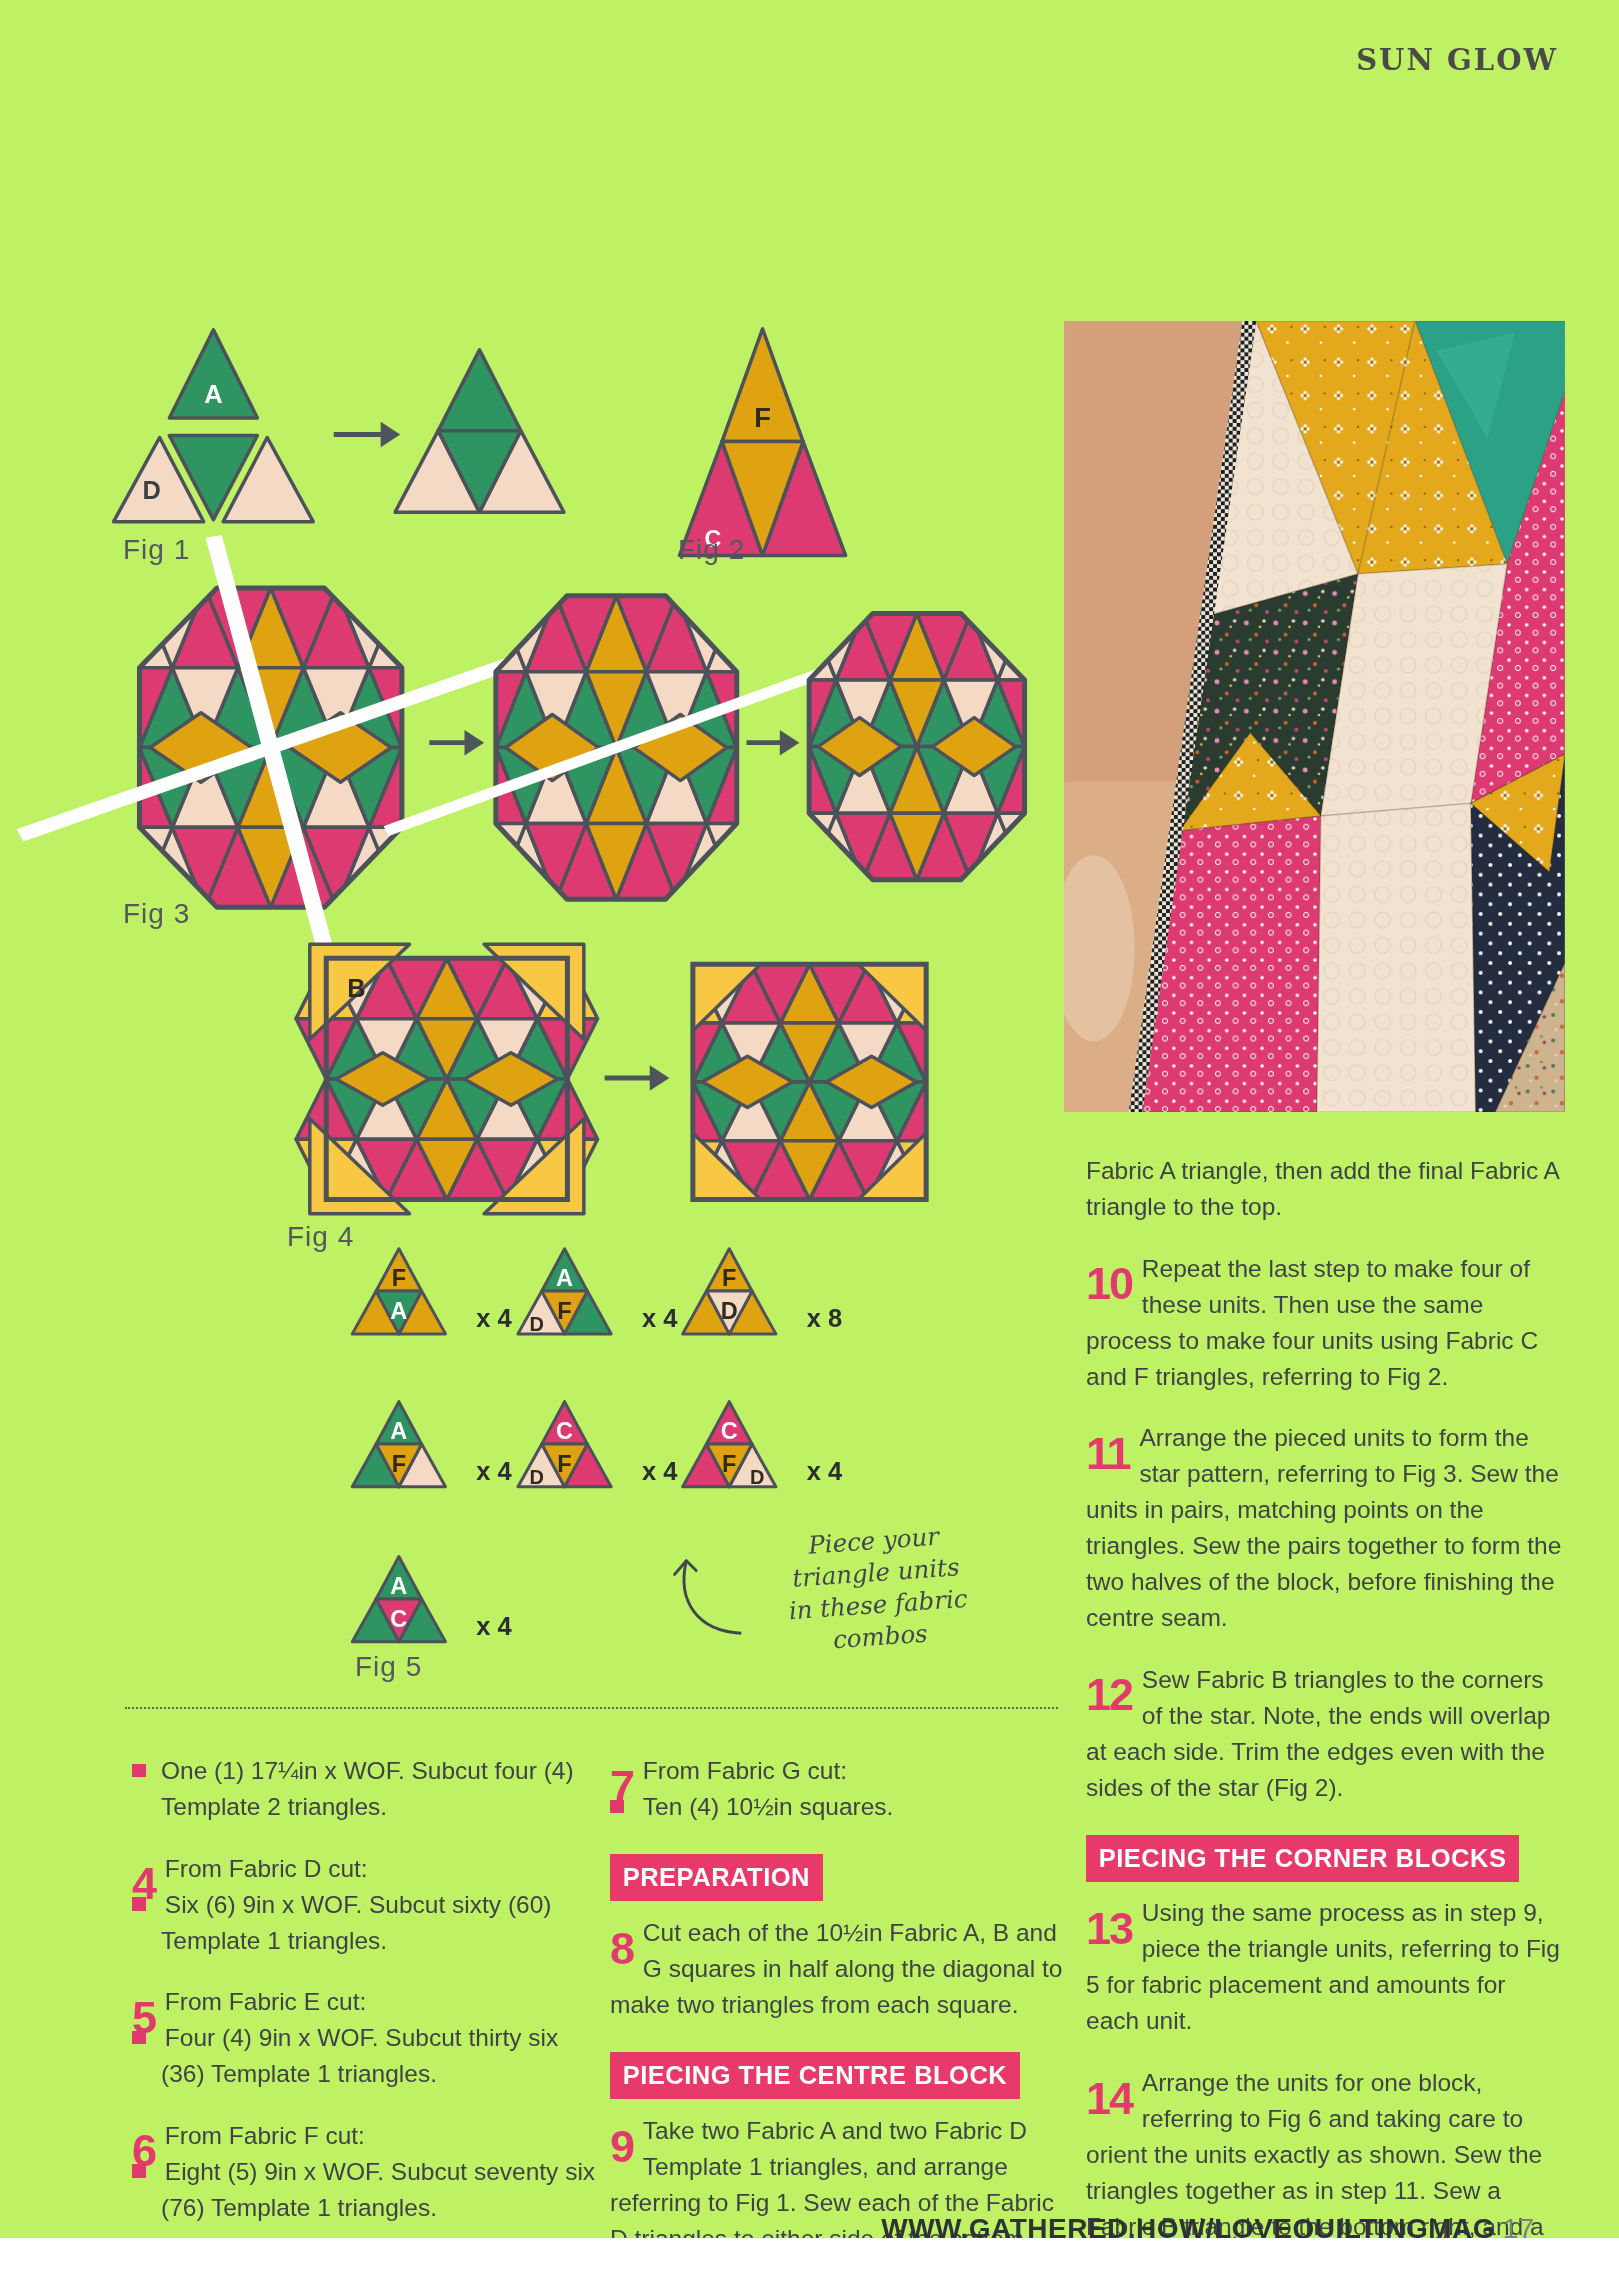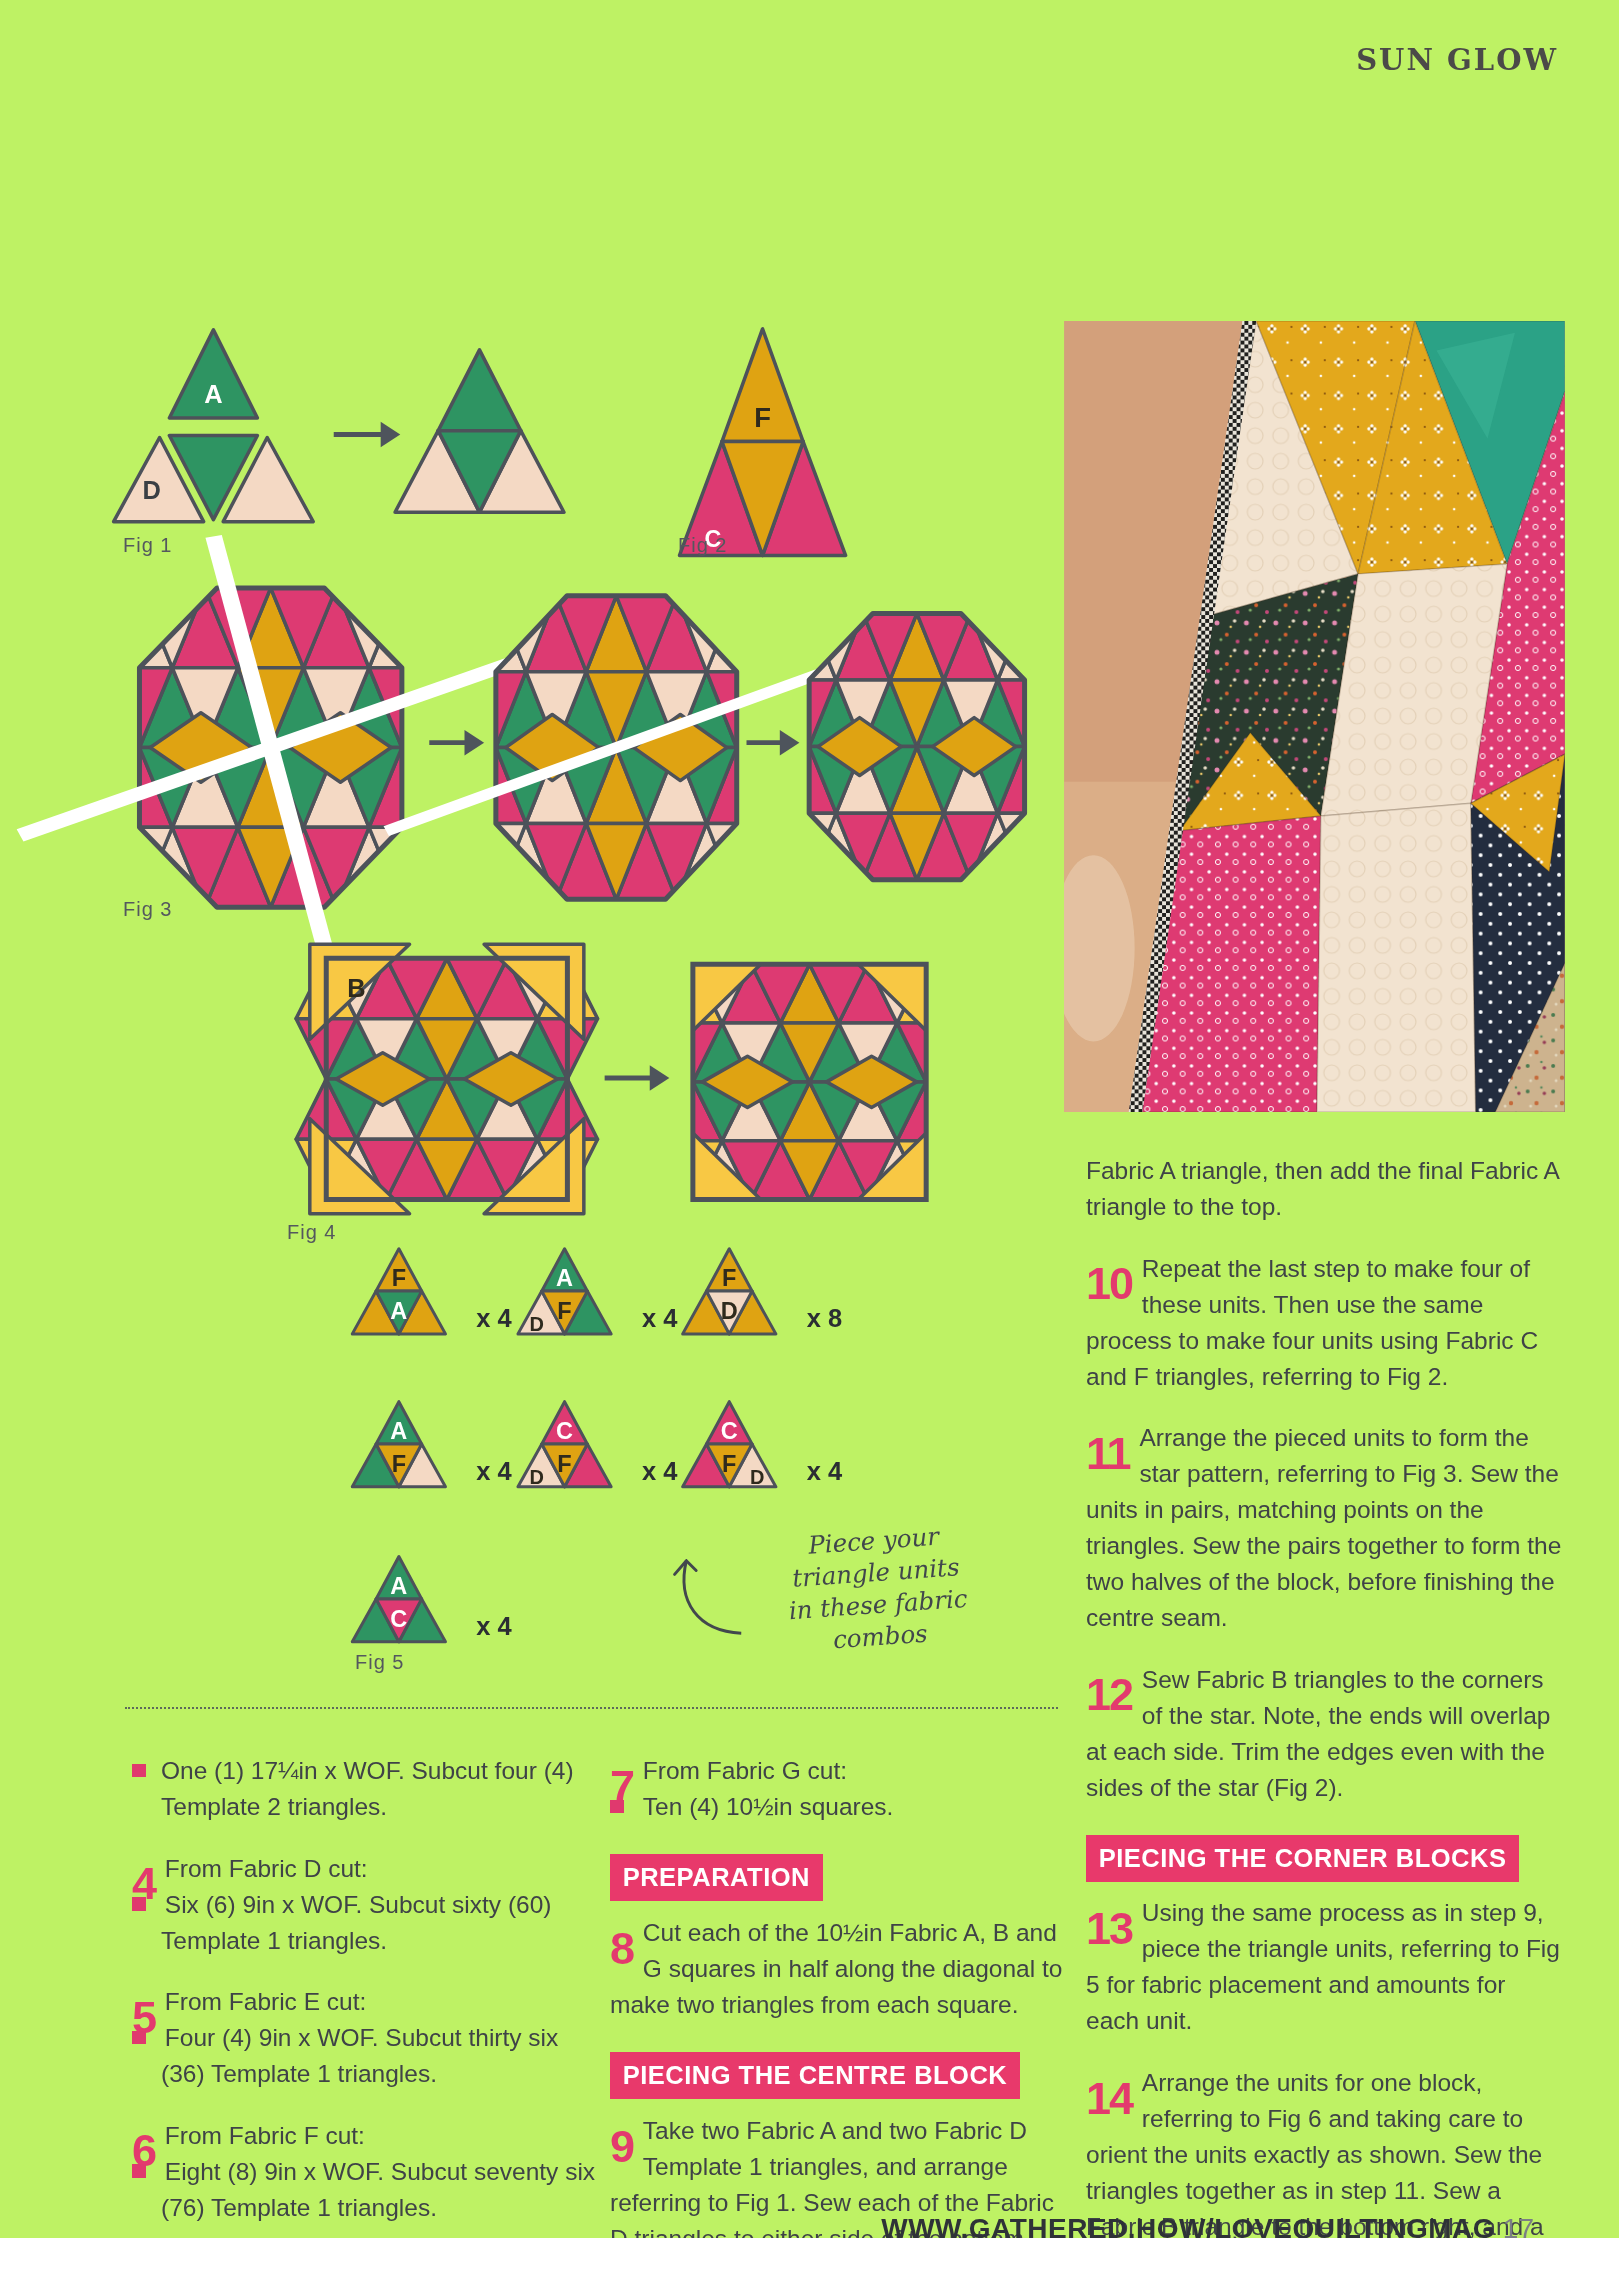--- a/index.html
+++ b/index.html
@@ -2,21 +2,21 @@
 <html><head>
 <meta charset="utf-8">
 <style>
   html,body{margin:0;padding:0;background:#ffffff;}
   .page{position:relative;width:1619px;height:2238px;background:#bef264;
         font-family:"Liberation Sans",sans-serif;overflow:hidden;}
   .abs{position:absolute;}
   .mag-header{position:absolute;top:43px;right:61px;
         font-family:"DejaVu Serif","Liberation Serif",serif;
         font-weight:bold;font-size:29px;letter-spacing:2px;color:#4b4a48;}
-  .fig-label{position:absolute;font-size:20px;color:#54585e;letter-spacing:1px;}
+  .fig-label{position:absolute;font-size:28px;color:#54585e;letter-spacing:1px;}
   .divider{position:absolute;left:125px;top:1707px;width:933px;height:0;
         border-top:2.9px dotted #4d535a;opacity:.85;}
   .col{position:absolute;color:#3f4347;font-size:24.5px;line-height:36px;}
   .col .para{margin:0 0 25.5px 0;}
   .step{margin:0 0 25.5px 0;}
   .step::after{content:"";display:block;clear:both;}
   .num{float:left;font-weight:bold;font-size:45px;line-height:61px;
         color:#E33A6E;margin:2.9px 9.8px 0 0;letter-spacing:-2px;}
   .b-line{position:relative;padding-left:29px;}
   .sq{position:absolute;left:0;top:10.8px;width:13.7px;height:13.7px;background:#E0396E;}
@@ -512,21 +512,21 @@
         <div class="b-line"><span class="sq"></span><span>Six (6) 9in x WOF. Subcut sixty (60) Template 1 triangles.</span></div>
       </div>
       <div class="step">
         <span class="num">5</span>
         <div>From Fabric E cut:</div>
         <div class="b-line"><span class="sq"></span><span>Four (4) 9in x WOF. Subcut thirty six (36) Template 1 triangles.</span></div>
       </div>
       <div class="step">
         <span class="num">6</span>
         <div>From Fabric F cut:</div>
-        <div class="b-line"><span class="sq"></span><span>Eight (8) 9in x WOF. Subcut seventy six (76) Template 1 triangles.</span></div>
+        <div class="b-line"><span class="sq"></span><span>Eight (5) 9in x WOF. Subcut seventy six (76) Template 1 triangles.</span></div>
       </div>
     </div>
   <div class="col" style="left:610px;top:1753px;width:461px;">
       <div class="step">
         <span class="num">7</span>
         <div>From Fabric G cut:</div>
         <div class="b-line"><span class="sq"></span><span>Ten (4) 10½in squares.</span></div>
       </div>
       <div><span class="sec-heading">PREPARATION</span></div>
       <div class="step"><span class="num">8</span><span>Cut each of the 10½in Fabric A, B and G squares in half along the diagonal to make two triangles from each square.</span></div>

